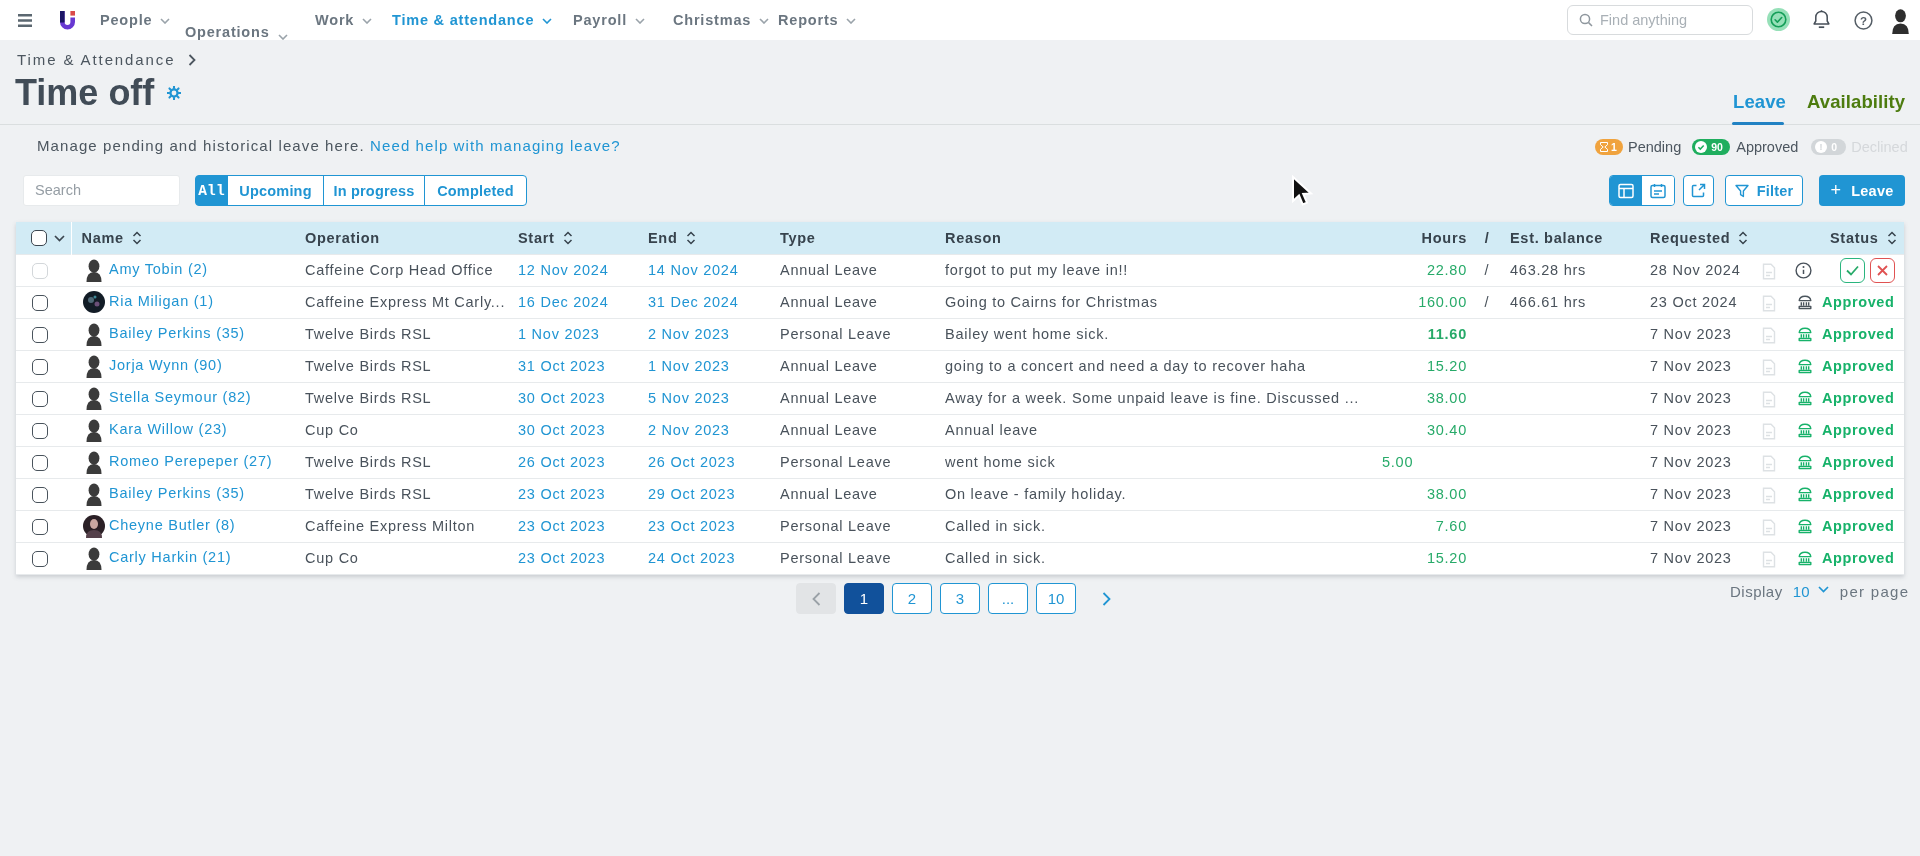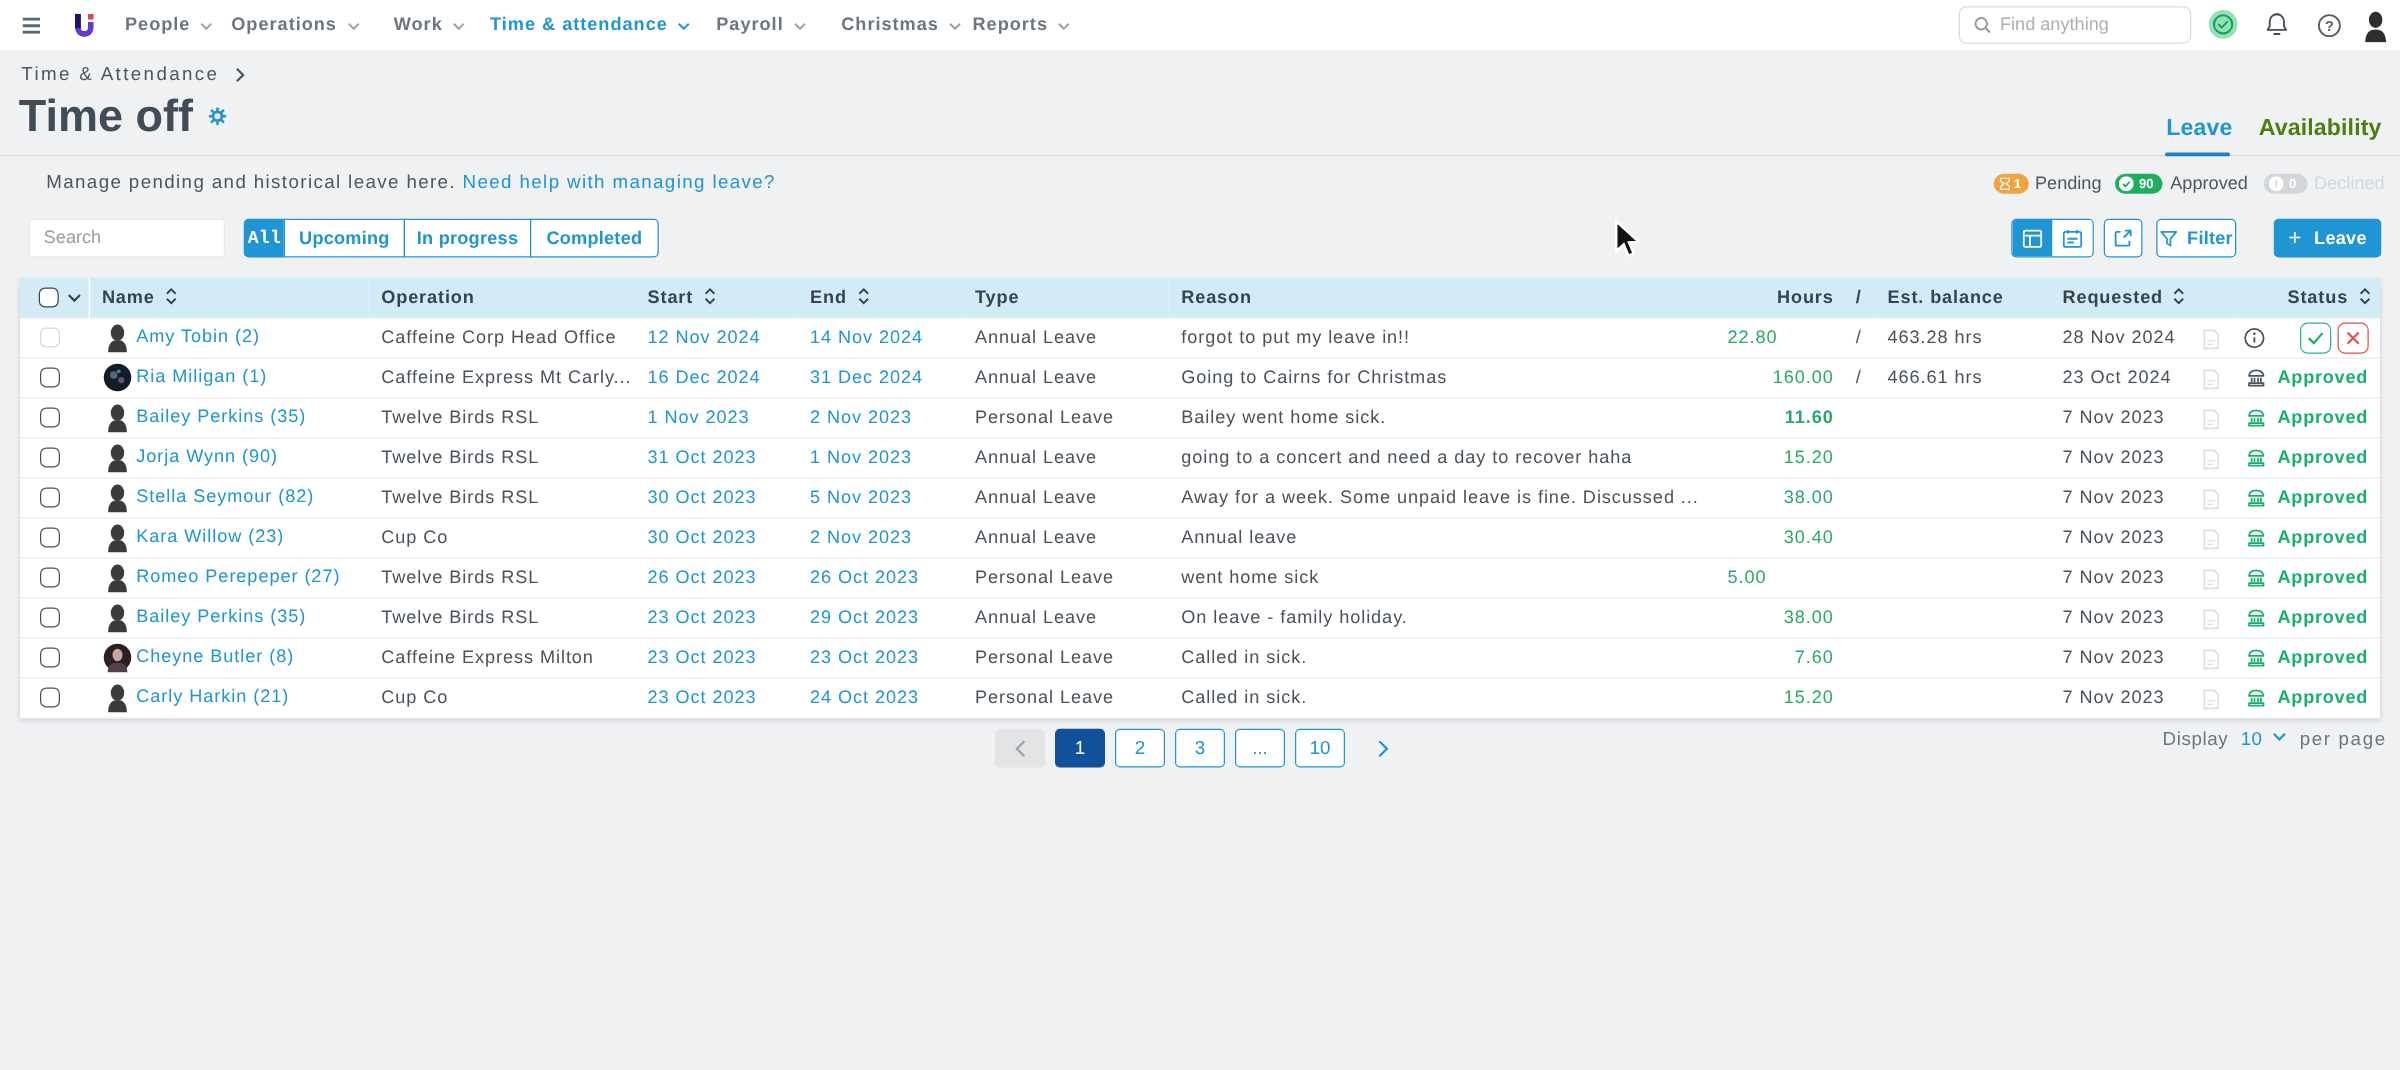--- a/index.html
+++ b/index.html
@@ -32,21 +32,21 @@
 .search2 { position:absolute; left:23px; top:175px; width:157px; height:31px; background:#fff; border:1px solid #e7eaec; border-radius:3px; color:#959da4; font-size:14.5px; line-height:29px; padding-left:11px; }
 .filtgroup { position:absolute; left:195px; top:175px; display:flex; height:31px; }
 .fbtn { border:1px solid #2095d3; background:#fff; color:#2095d3; font-size:14.5px; font-weight:700; display:flex; align-items:center; margin-left:-1px; justify-content:center; letter-spacing:.2px; }
 .fbtn.first { border-radius:4px 0 0 4px; margin-left:0;font-family:Liberation Mono, monospace; }
 .fbtn.last { border-radius:0 4px 4px 0; }
 .fbtn.active { background:#2095d3; color:#fff; }
 .seg { position:absolute; left:1609px; top:175px; display:flex; height:31px; border:1px solid #2095d3; border-radius:4px; overflow:hidden; }
 .seg .sbtn { width:32px; display:flex; align-items:center; justify-content:center; background:#fff; }
 .seg .sbtn.on { background:#2095d3; }
 .sq-btn { position:absolute; left:1683px; top:175px; width:31px; height:31px; border:1px solid #2095d3; border-radius:4px; background:#fff; display:flex; align-items:center; justify-content:center; }
-.filter-btn { position:absolute; left:1725px; top:175px; width:64px; height:31px; border:1px solid #2095d3; border-radius:4px; background:#fff; color:#2095d3; font-size:14.5px; font-weight:700; display:flex; align-items:center; justify-content:center; letter-spacing:.2px; }
+.filter-btn { position:absolute; left:1725px; top:175px; width:78px; height:31px; border:1px solid #2095d3; border-radius:4px; background:#fff; color:#2095d3; font-size:14.5px; font-weight:700; display:flex; align-items:center; justify-content:center; letter-spacing:.2px; }
 .leave-btn { position:absolute; left:1819px; top:175px; width:86px; height:31px; border-radius:4px; background:#2095d3; color:#fff; font-size:14.5px; font-weight:700; display:flex; align-items:center; justify-content:center; letter-spacing:.2px; }
 
 
 .tbl { position:absolute; left:16px; top:222px; width:1888px; background:#fff; box-shadow:0 2px 4px rgba(90,100,110,.25); }
 table { border-collapse:collapse; width:1888px; table-layout:fixed; }
 thead tr { background:#d2ebf5; height:32px; }
 th { text-align:left; font-weight:700; color:#37434d; font-size:14.5px; padding:0 0 0 10px; letter-spacing:.7px; }
 tbody tr { height:32px; border-top:1px solid #e7eaec; background:#fff; }
 tbody tr:last-child { border-bottom:1px solid #e7eaec; }
 td { color:#49525b; padding:0 0 0 10px; white-space:nowrap; overflow:hidden; font-size:14.5px; letter-spacing:.75px; }
@@ -80,21 +80,21 @@
       <path d="M0 0 h4.6 v11.5 h-4.6 Z" fill="#1c1566"></path>
       <rect x="10.4" y="0" width="4.6" height="4.6" fill="#d94a4a"></rect>
     </svg>
   </div>
   <div class="nv" style="left:100px;">
       <span class="navitem">People</span>
       <svg class="car" width="10" height="6" viewBox="0 0 10 6">
         <path d="M1 1l4 4 4-4" fill="none" stroke="#9aa3aa" stroke-width="1.6"></path>
       </svg>
     </div>
-  <div class="nv" style="left:185px;">
+  <div class="nv" style="left:185px;align-items:flex-end;">
       <span class="navitem">Operations</span>
       <svg class="car" width="10" height="6" viewBox="0 0 10 6">
         <path d="M1 1l4 4 4-4" fill="none" stroke="#9aa3aa" stroke-width="1.6"></path>
       </svg>
     </div>
   <div class="nv" style="left:315px;">
       <span class="navitem">Work</span>
       <svg class="car" width="10" height="6" viewBox="0 0 10 6">
         <path d="M1 1l4 4 4-4" fill="none" stroke="#9aa3aa" stroke-width="1.6"></path>
       </svg>
@@ -285,21 +285,21 @@
           <td style="padding-left:16px;"><span class="cb cbl"></span></td>
           <td><svg class="avatar" style="margin:0 3px 0 1px;" viewBox="0 0 24 24">
               <ellipse cx="12" cy="8.2" rx="5.4" ry="6.6" fill="#3b3b3b"></ellipse>
               <path d="M4.5 24 q0-10 7.5-10 t7.5 10 Z" fill="#3b3b3b"></path>
             </svg><a class="lnk">Amy Tobin (2)</a></td>
           <td>Caffeine Corp Head Office</td>
           <td><a class="lnk">12 Nov 2024</a></td>
           <td><a class="lnk">14 Nov 2024</a></td>
           <td>Annual Leave</td>
           <td>forgot to put my leave in!!</td>
-          <td style="text-align:left; padding-right:5px;" class="grn">22.80</td>
+          <td style="text-align:right; padding-right:5px;" class="grn">22.80</td>
           <td style="text-align:center; padding-left:0; color:#49525b;">/</td>
           <td style="padding-left:8px;">463.28 hrs</td>
           <td style="position:relative;">28 Nov 2024<span style="position:absolute; right:14px; top:8px;"><svg width="14" height="17" viewBox="0 0 14 17">
                 <path d="M1.5 1.2h7.5l3.5 3.5v11h-11Z" fill="none" stroke="#dde1e4" stroke-width="1.4"></path>
                 <path d="M4 9.5h6 M4 12.5h4" stroke="#dde1e4" stroke-width="1.3"></path>
               </svg></span></td>
           <td style="padding-left:0;">
             <div style="display:flex; align-items:center; padding-left:5px;">
               <svg width="17" height="17" viewBox="0 0 17 17">
                 <circle cx="8.5" cy="8.5" r="7.4" fill="none" stroke="#49525b" stroke-width="1.4"></circle>

